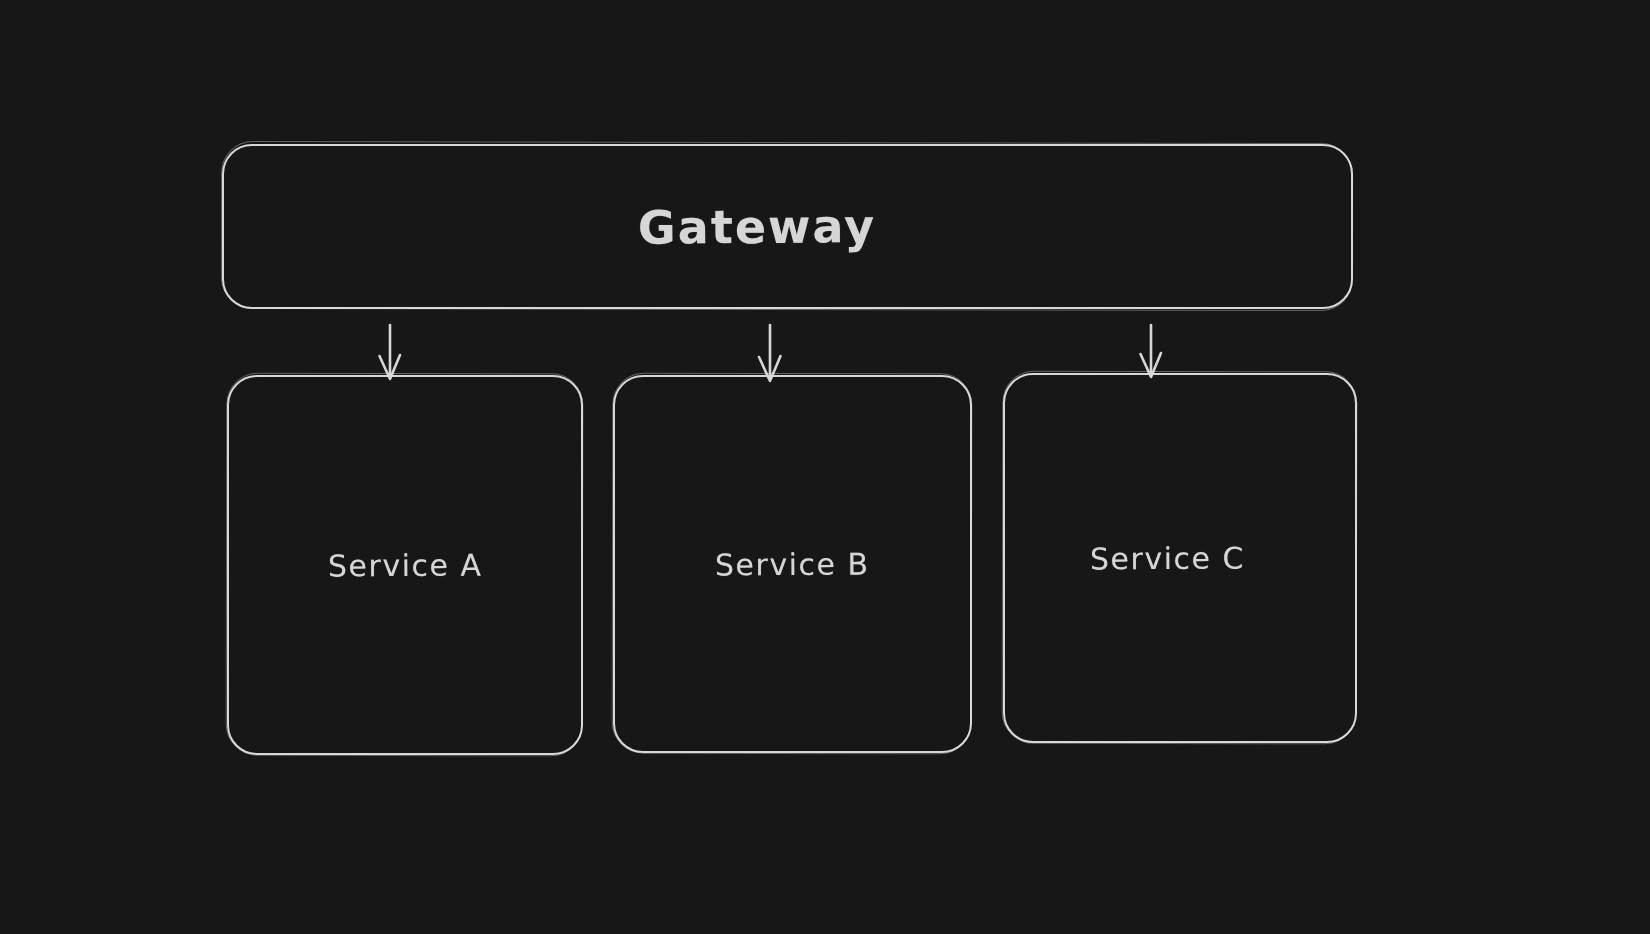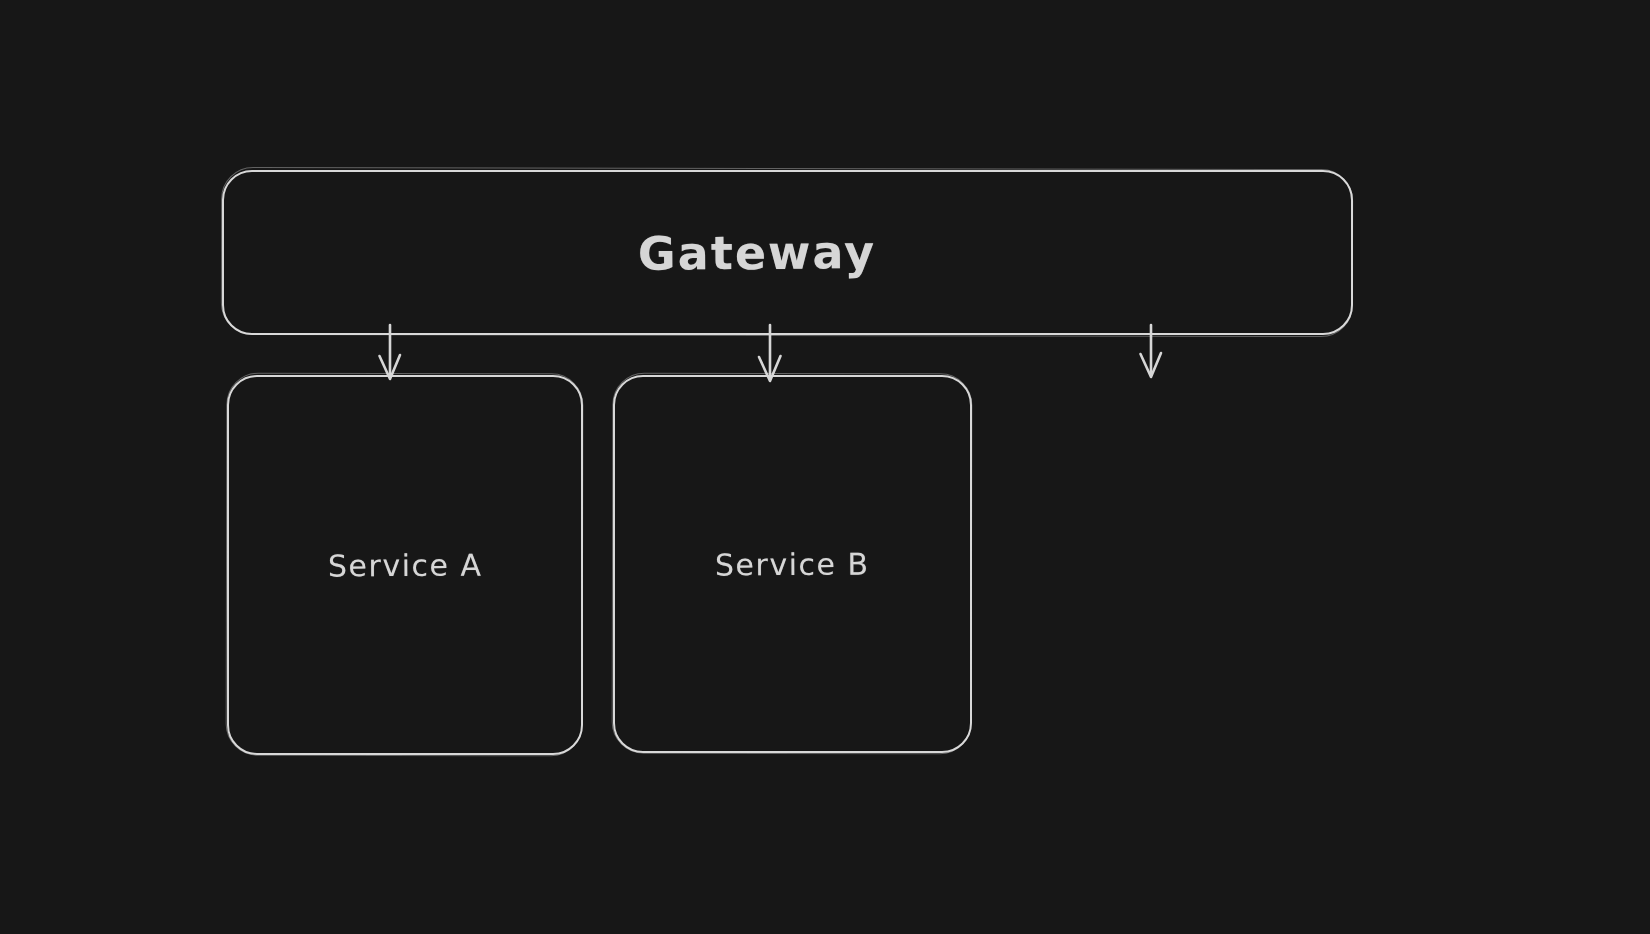--- a/index.html
+++ b/index.html
@@ -43,21 +43,21 @@
 
   .node-label {
     color: #d6d6d6;
     letter-spacing: 1.5px;
     white-space: nowrap;
     text-shadow: 0 0 1px rgba(230,230,230,0.35);
   }
 
   .gateway-box {
     left: 222px;
-    top: 170px;
+    top: 144px;
     width: 1131px;
     height: 165px;
   }
   .gateway-box .node-label {
     font-size: 46px;
     font-weight: bold;
     letter-spacing: 2px;
     transform: translateX(-30px) rotate(-0.4deg);
   }
 
@@ -112,14 +112,17 @@
   </svg>
 
   <div class="node service-box service-b">
     <span class="node-label">Service B</span>
   </div>
 
   <div class="node service-box service-a">
     <span class="node-label">Service A</span>
   </div>
 
+  <div class="node service-box service-c">
+    <span class="node-label">Service C</span>
+  </div>
 
 </div>
 
 </body></html>

